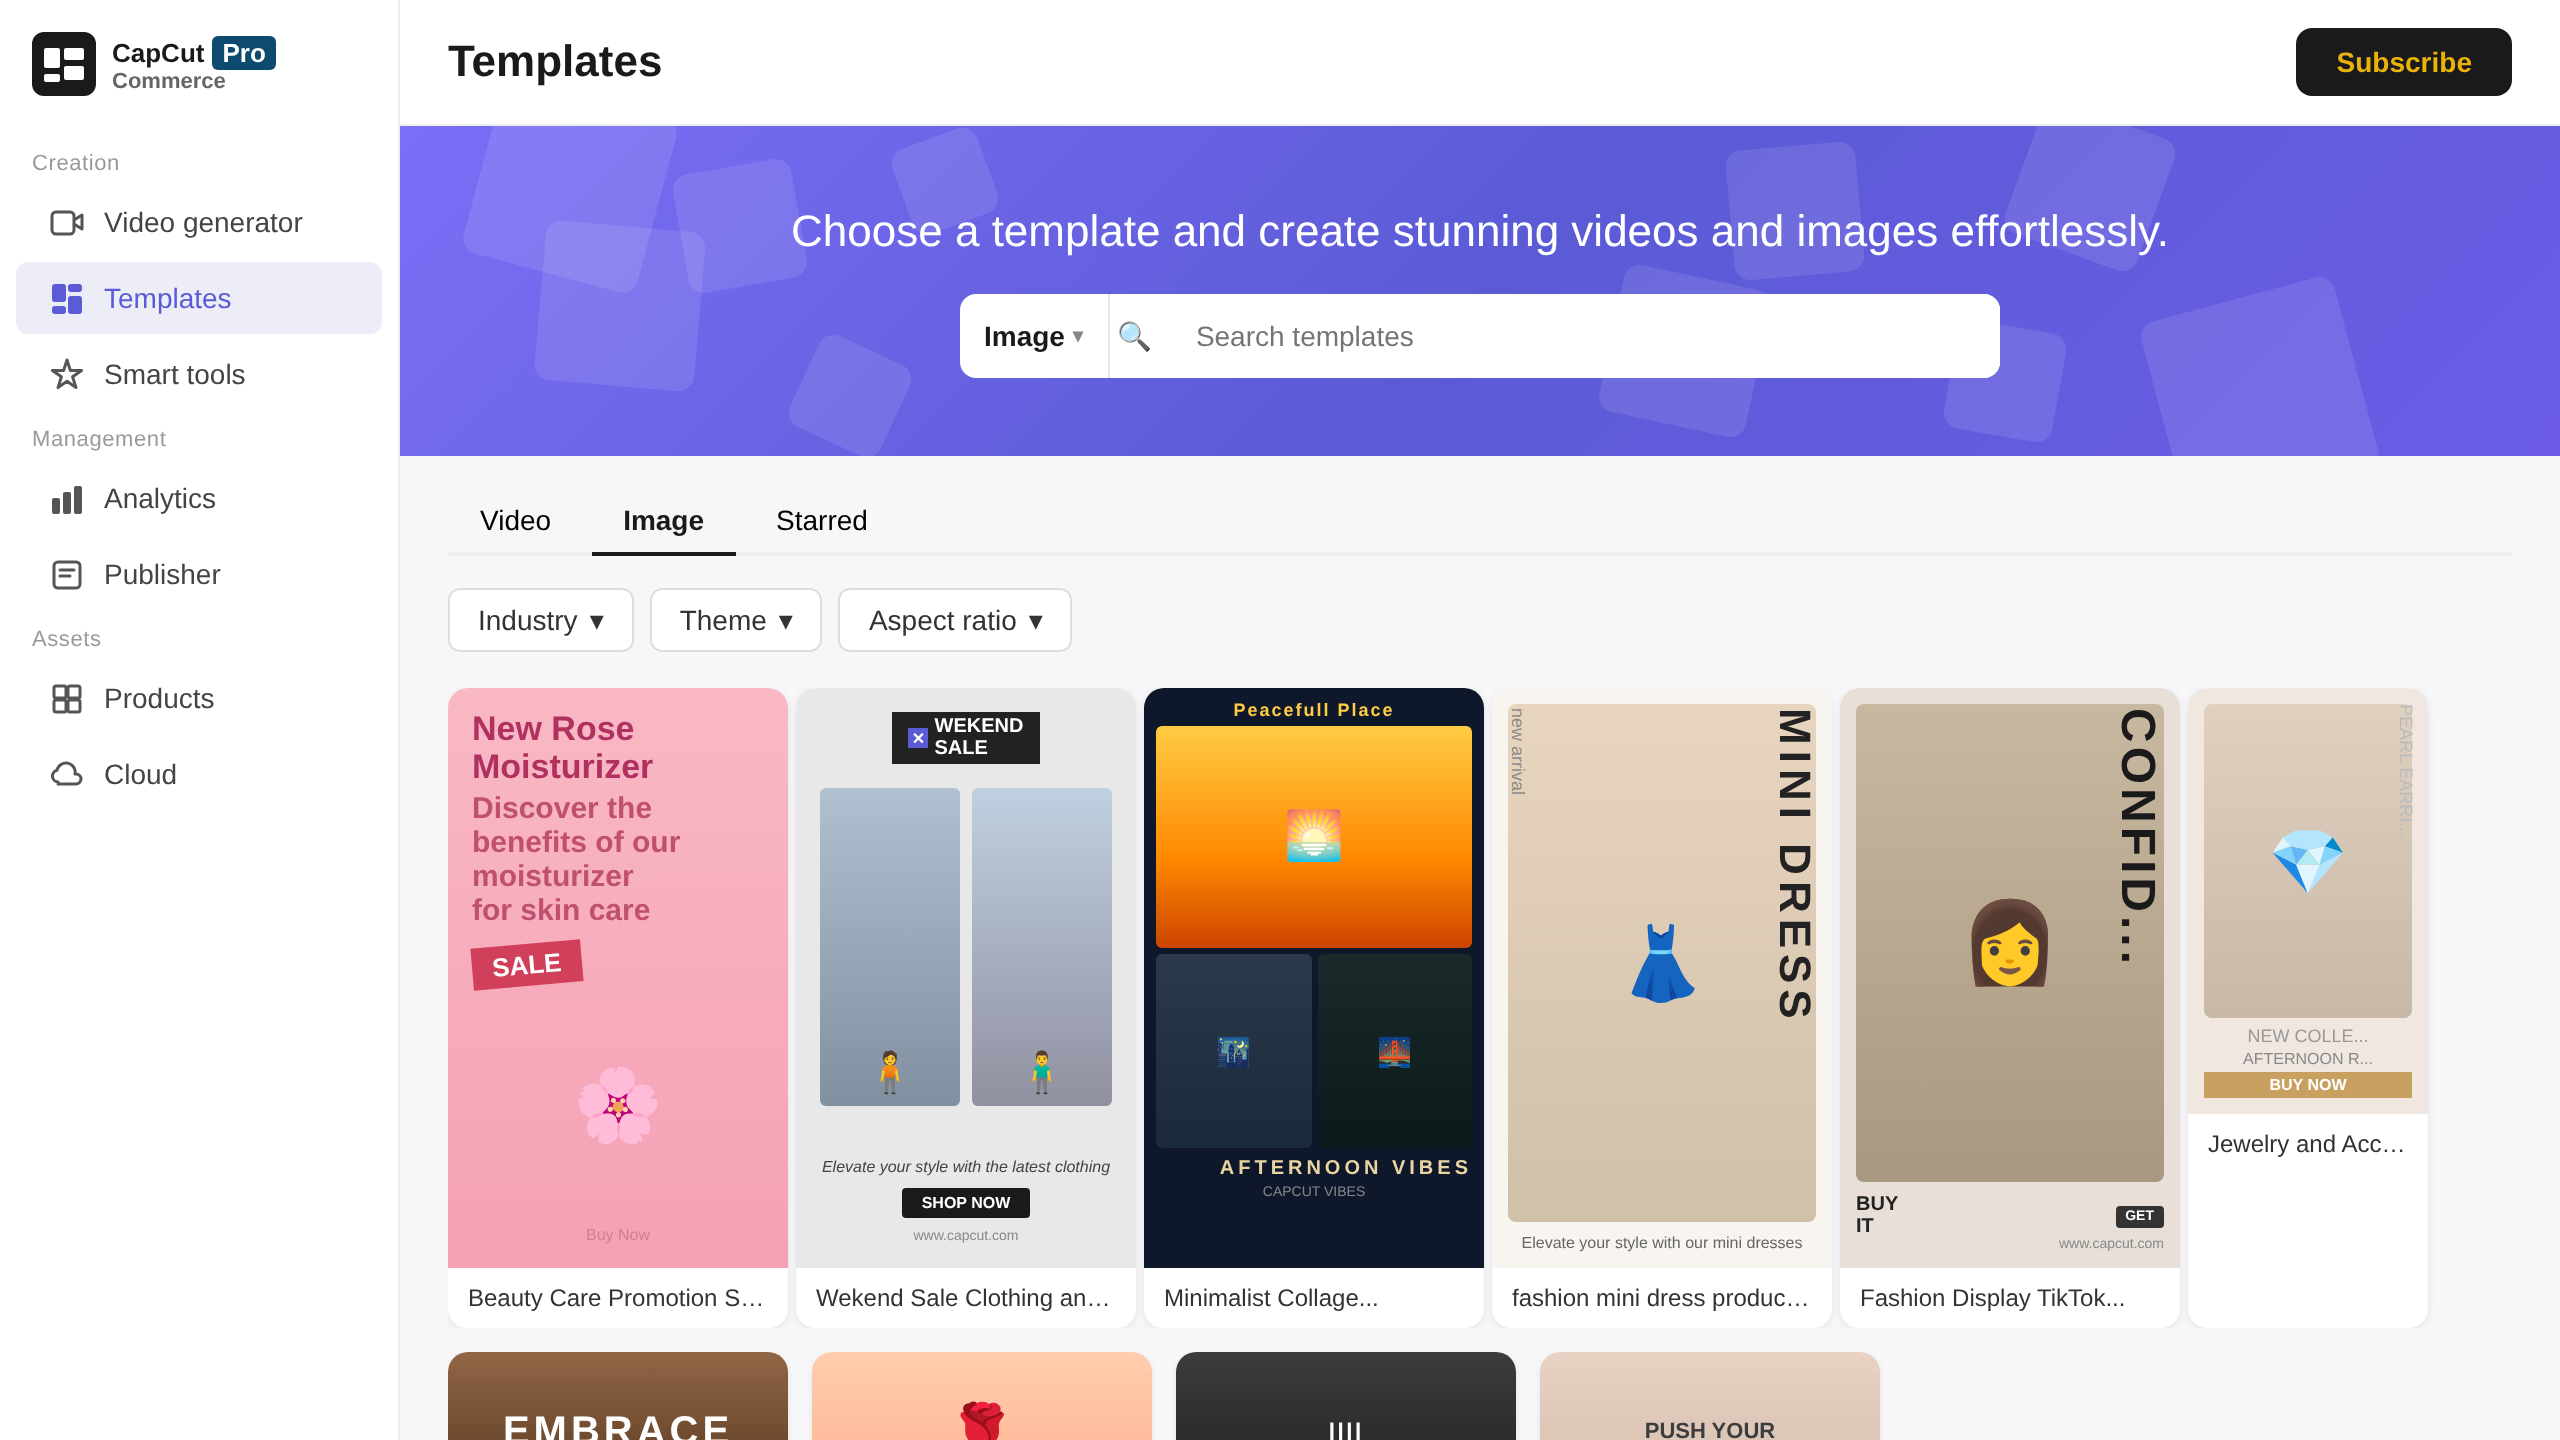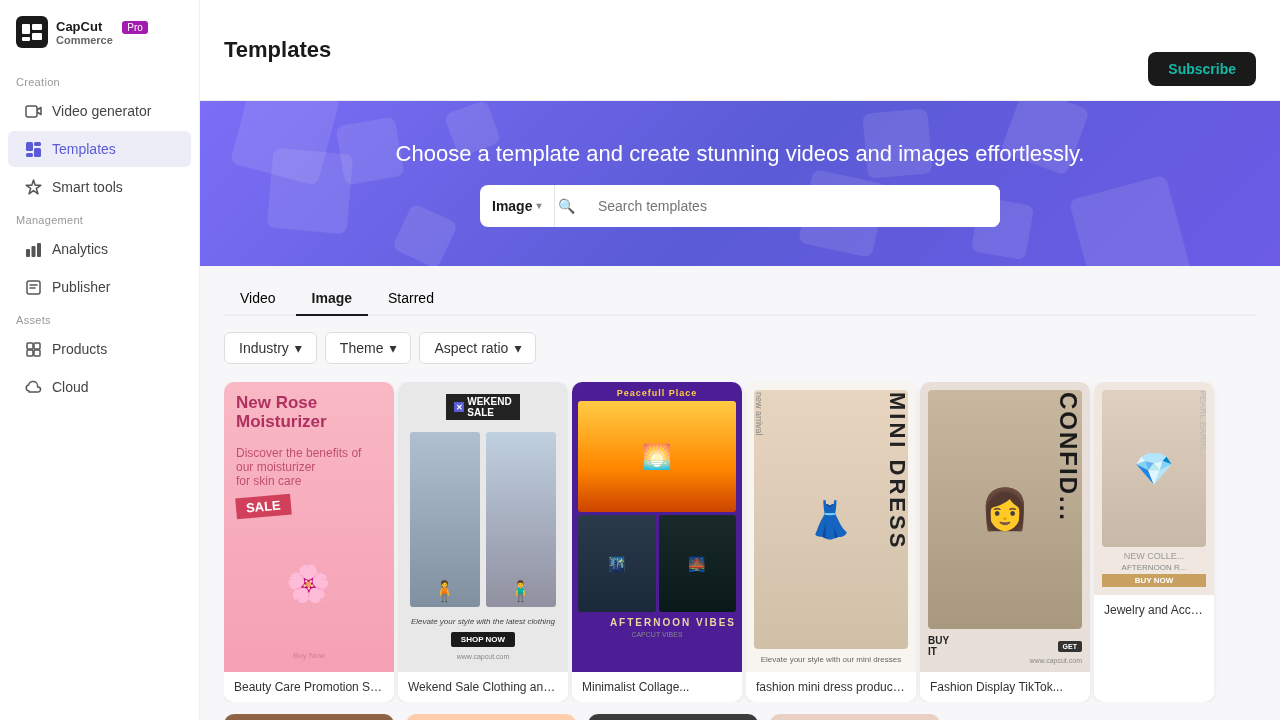--- a/index.html
+++ b/index.html
@@ -77,28 +77,27 @@
       justify-content: space-between;
       border-bottom: 1px solid #eee;
     }
     .main-title {
       font-size: 22px;
       font-weight: 700;
       color: #1a1a1a;
     }
     .subscribe-btn {
       background: #1a1a1a;
-      color: #14b8a6;
+      color: #eab308;
       border: none;
       border-radius: 8px;
       padding: 9px 20px;
       font-size: 14px;
       font-weight: 600;
       cursor: pointer;
-      margin-top: 38px;
     }
 
     
     .hero-banner {
       background: #6c5ce7;
       background: linear-gradient(135deg, #7c6ef7 0%, #5b5bd6 50%, #6c5ce7 100%);
       padding: 32px 40px;
       display: flex;
       flex-direction: column;
       align-items: center;
@@ -270,23 +269,23 @@
 <aside class="sidebar">
   <div class="sidebar-logo">
     <svg class="logo-icon" viewBox="0 0 32 32" fill="none">
       <rect width="32" height="32" rx="6" fill="#1a1a1a"></rect>
       <rect x="6" y="8" width="8" height="10" rx="1" fill="#fff"></rect>
       <rect x="16" y="8" width="10" height="6" rx="1" fill="#fff"></rect>
       <rect x="16" y="17" width="10" height="7" rx="1" fill="#fff"></rect>
       <rect x="6" y="21" width="8" height="4" rx="1" fill="#fff"></rect>
     </svg>
     <div>
-      <div style="display:flex; align-items:flex-end; gap:20px;">
+      <div style="display:flex; align-items:center; gap:4px;">
         <span style="font-size:13px;font-weight:800;color:#1a1a1a;">CapCut</span>
-        <span style="background:#a21caf;color:#fff;font-size:10px;font-weight:400;padding:1px 5px;border-radius:3px;">Pro</span>
+        <span style="background:#0c4a6e;color:#fff;font-size:13px;font-weight:700;padding:1px 5px;border-radius:3px;">Pro</span>
       </div>
       <div style="font-size:11px;font-weight:600;color:#666;">Commerce</div>
     </div>
   </div>
 
   <div class="sidebar-section-label">Creation</div>
 
   <div class="sidebar-item">
     <span class="sidebar-icon">
       <svg width="17" height="17" viewBox="0 0 17 17" fill="none">
@@ -426,21 +425,21 @@
       </button>
     </div>
 
     <div class="template-grid">
 
       <div class="template-card">
         <div class="template-thumb tpl-1">
           <div class="tpl-1-inner">
             <div>
               <div style="font-size:17px;font-weight:900;color:#b03060;line-height:1.1;">New Rose<br>Moisturizer</div>
-              <div style="font-size:12px;color:#c05070;margin-top:15px;">Discover the benefits of our moisturizer<br>for skin care</div>
+              <div style="font-size:15px;color:#c05070;margin-top:3px;font-weight:bold;">Discover the benefits of our moisturizer<br>for skin care</div>
               <div style="background:#d0405a;color:#fff;font-size:13px;font-weight:900;padding:3px 10px;display:inline-block;margin-top:8px;transform:rotate(-5deg);">SALE</div>
             </div>
             <div style="text-align:center;font-size:36px;filter:hue-rotate(0deg);">🌸</div>
             <div style="font-size:8px;color:#d08090;text-align:center;">Buy Now</div>
           </div>
         </div>
         <div class="template-label">Beauty Care Promotion Sal...</div>
       </div>
 
       <div class="template-card">
@@ -451,30 +450,30 @@
               WEKEND<br>SALE
             </div>
             <div style="display:flex;gap:6px;flex:1;width:100%;margin-top:6px;">
               <div style="flex:1;background:linear-gradient(180deg,#b0c0d0,#8090a0);border-radius:3px;display:flex;align-items:flex-end;justify-content:center;padding-bottom:4px;">
                 <span style="font-size:20px;">🧍</span>
               </div>
               <div style="flex:1;background:linear-gradient(180deg,#c0d0e0,#9090a0);border-radius:3px;display:flex;align-items:flex-end;justify-content:center;padding-bottom:4px;">
                 <span style="font-size:20px;">🧍‍♂️</span>
               </div>
             </div>
-            <div style="font-size:8px;color:#444;text-align:center;margin-top:4px;font-style:italic;">Elevate your style with the latest clothing</div>
+            <div style="font-size:8px;color:#444;text-align:center;margin-top:20px;font-style:italic;">Elevate your style with the latest clothing</div>
             <div style="background:#1a1a1a;color:#fff;font-size:8px;font-weight:700;padding:3px 10px;border-radius:2px;">SHOP NOW</div>
             <div style="font-size:7px;color:#888;">www.capcut.com</div>
           </div>
         </div>
         <div class="template-label">Wekend Sale Clothing and...</div>
       </div>
 
       <div class="template-card">
-        <div class="template-thumb" style="background:#4c1d95;">
+        <div class="template-thumb" style="background:#0f172a;">
           <div style="height:100%;display:flex;flex-direction:column;justify-content:flex-start;padding:6px;gap:3px;">
             <div style="font-size:9px;font-weight:700;color:#ffcc44;text-align:center;letter-spacing:1px;">Peacefull Place</div>
             <div style="height:40%;background:linear-gradient(180deg,#ffcc44 0%,#ff8800 60%,#cc4400 100%);border-radius:3px;overflow:hidden;display:flex;align-items:center;justify-content:center;">
               <span style="font-size:24px;">🌅</span>
             </div>
             <div style="display:grid;grid-template-columns:1fr 1fr;gap:3px;height:35%;">
               <div style="background:linear-gradient(180deg,#2a3a4a,#1a2a3a);border-radius:3px;display:flex;align-items:center;justify-content:center;font-size:14px;">🌃</div>
               <div style="background:linear-gradient(180deg,#1a2a2a,#0a1a1a);border-radius:3px;display:flex;align-items:center;justify-content:center;font-size:14px;">🌉</div>
             </div>
             <div style="font-size:10px;font-weight:700;color:#e8d5a0;text-align:right;letter-spacing:2px;margin-top:2px;">AFTERNOON VIBES</div>

